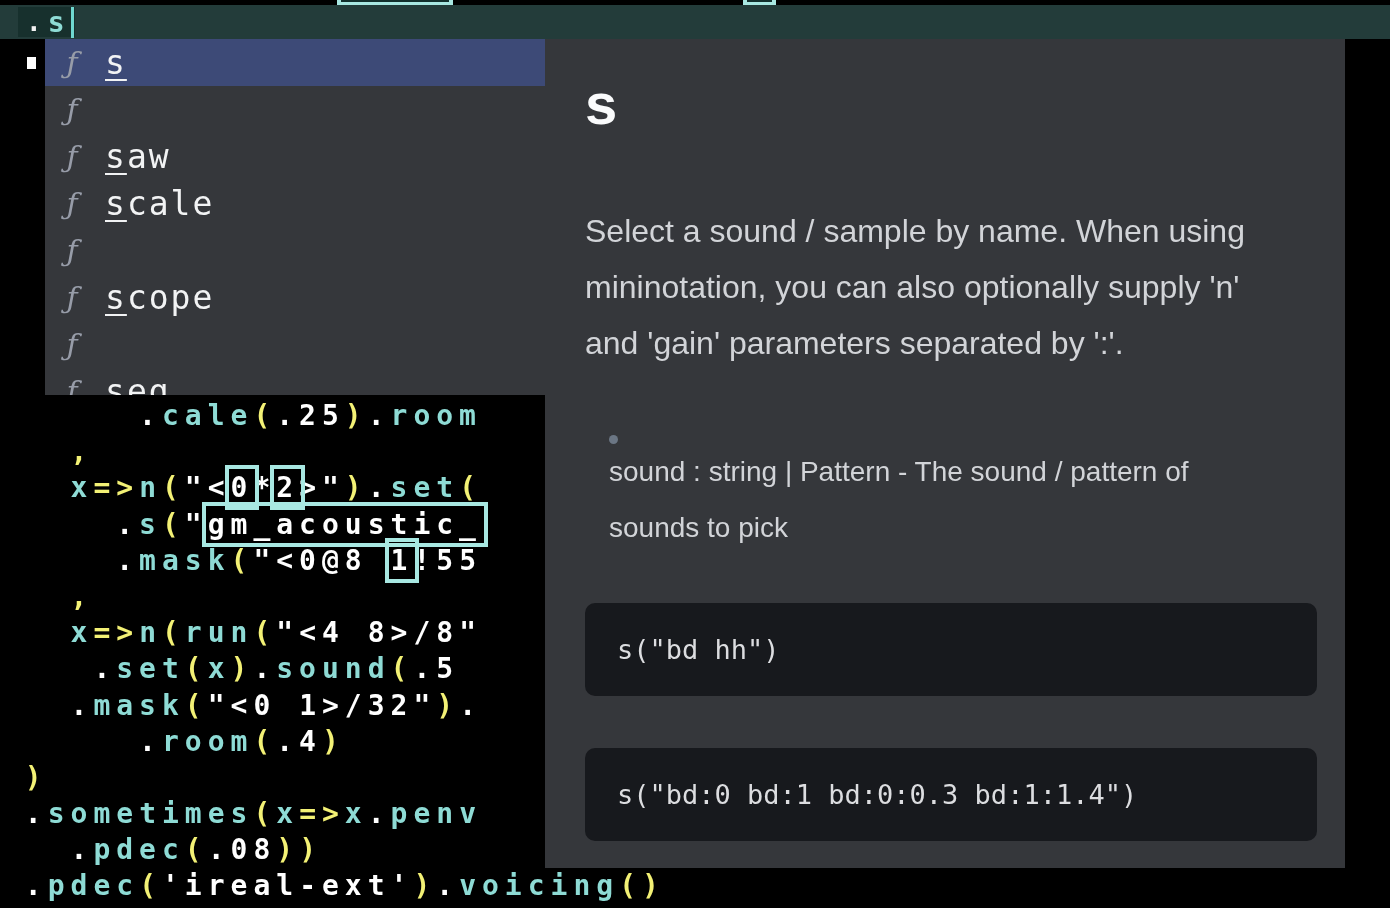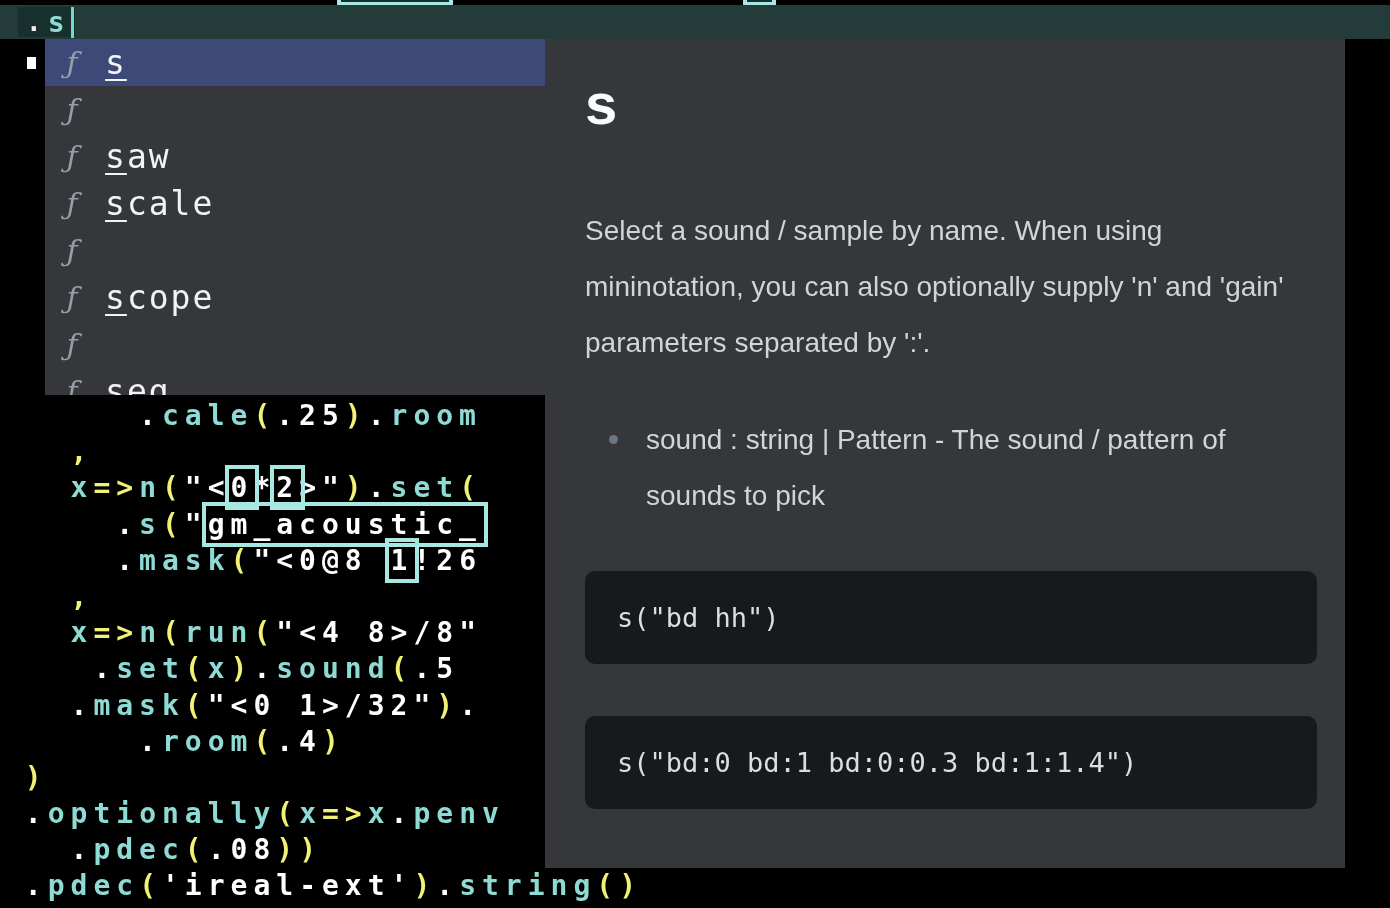--- a/index.html
+++ b/index.html
@@ -44,23 +44,23 @@
   .ac-label { color:#f2f3f4; font-family:"DejaVu Sans Mono", monospace;
               font-size:33px; letter-spacing:2px; margin-left:18px; }
   .ac-label .first { text-decoration:underline; text-underline-offset:5px;
                      text-decoration-thickness:2px; }
 
   
   .doc-panel { position:absolute; left:545px; top:39px; width:800px; height:829px;
                background:#35373b; z-index:4; padding:36px 40px 0 40px; }
   .doc-title { color:#fafbfc; font-size:58px; font-weight:bold; line-height:1;
                margin-bottom:70px; }
-  .doc-desc { color:#d2d4d8; font-size:28px; line-height:56px; width:700px;
+  .doc-desc { color:#d2d4d8; font-size:32px; line-height:56px; width:700px;
               margin-bottom:41px; }
-  .doc-bullet { display:flex; margin-left:24px; margin-bottom:47px; }
+  .doc-bullet { display:flex; margin-left:24px; margin-bottom:47px;flex-direction:column; }
   .bullet-dot { flex:0 0 9px; width:9px; height:9px; border-radius:50%;
                 background:#6b7684; margin-top:23px; margin-right:28px; }
   .bullet-text { color:#d2d4d8; font-size:28px; line-height:56px; width:660px; }
   .code-box { width:732px; height:93px; background:#17191d; border-radius:10px;
               display:flex; align-items:center; margin-bottom:52px; }
   .code-box code { color:#dcdde0; font-family:"DejaVu Sans Mono", monospace;
                    font-size:27px; padding-left:32px; white-space:pre; }
 </style>
 </head>
 <body>
@@ -70,30 +70,30 @@
   <div class="top-cut-box" style="left:337px; width:116px;"></div>
   <div class="top-cut-box" style="left:743px; width:33px;"></div>
 
   <div class="code-dot"></div>
 
   <div class="code-lines">
       <div class="code-line" style="padding-left: 137.1px;"><span class="tok-w">.</span><span class="tok-c">cale</span><span class="tok-y">(</span><span class="tok-w">.25</span><span class="tok-y">)</span><span class="tok-w">.</span><span class="tok-c">room</span></div>
       <div class="code-line" style="padding-left: 68.55px;"><span class="tok-y">,</span></div>
       <div class="code-line" style="padding-left: 68.55px;"><span class="tok-c">x</span><span class="tok-y">=&gt;</span><span class="tok-c">n</span><span class="tok-y">(</span><span class="tok-w">"&lt;</span><span class="tok-b">0</span><span class="tok-w">*</span><span class="tok-b">2</span><span class="tok-w">&gt;"</span><span class="tok-y">)</span><span class="tok-w">.</span><span class="tok-c">set</span><span class="tok-y">(</span></div>
       <div class="code-line" style="padding-left: 114.25px;"><span class="tok-w">.</span><span class="tok-c">s</span><span class="tok-y">(</span><span class="tok-w">"</span><span class="tok-b">gm_acoustic_</span></div>
-      <div class="code-line" style="padding-left: 114.25px;"><span class="tok-w">.</span><span class="tok-c">mask</span><span class="tok-y">(</span><span class="tok-w">"&lt;0@8 </span><span class="tok-b">1</span><span class="tok-w">!26</span></div>
+      <div class="code-line" style="padding-left: 114.25px;"><span class="tok-w">.</span><span class="tok-c">mask</span><span class="tok-y">(</span><span class="tok-w">"&lt;0@8 </span><span class="tok-b">1</span><span class="tok-w">!55</span></div>
       <div class="code-line" style="padding-left: 68.55px;"><span class="tok-y">,</span></div>
       <div class="code-line" style="padding-left: 68.55px;"><span class="tok-c">x</span><span class="tok-y">=&gt;</span><span class="tok-c">n</span><span class="tok-y">(</span><span class="tok-c">run</span><span class="tok-y">(</span><span class="tok-w">"&lt;4 8&gt;/8"</span></div>
       <div class="code-line" style="padding-left: 91.4px;"><span class="tok-w">.</span><span class="tok-c">set</span><span class="tok-y">(</span><span class="tok-c">x</span><span class="tok-y">)</span><span class="tok-w">.</span><span class="tok-c">sound</span><span class="tok-y">(</span><span class="tok-w">.5</span></div>
       <div class="code-line" style="padding-left: 68.55px;"><span class="tok-w">.</span><span class="tok-c">mask</span><span class="tok-y">(</span><span class="tok-w">"&lt;0 1&gt;/32"</span><span class="tok-y">)</span><span class="tok-w">.</span></div>
       <div class="code-line" style="padding-left: 137.1px;"><span class="tok-w">.</span><span class="tok-c">room</span><span class="tok-y">(</span><span class="tok-w">.4</span><span class="tok-y">)</span></div>
       <div class="code-line" style="padding-left: 22.85px;"><span class="tok-y">)</span></div>
-      <div class="code-line" style="padding-left: 22.85px;"><span class="tok-w">.</span><span class="tok-c">optionally</span><span class="tok-y">(</span><span class="tok-c">x</span><span class="tok-y">=&gt;</span><span class="tok-c">x</span><span class="tok-w">.</span><span class="tok-c">penv</span></div>
+      <div class="code-line" style="padding-left: 22.85px;"><span class="tok-w">.</span><span class="tok-c">sometimes</span><span class="tok-y">(</span><span class="tok-c">x</span><span class="tok-y">=&gt;</span><span class="tok-c">x</span><span class="tok-w">.</span><span class="tok-c">penv</span></div>
       <div class="code-line" style="padding-left: 68.55px;"><span class="tok-w">.</span><span class="tok-c">pdec</span><span class="tok-y">(</span><span class="tok-w">.08</span><span class="tok-y">))</span></div>
-      <div class="code-line" style="padding-left: 22.85px;"><span class="tok-w">.</span><span class="tok-c">pdec</span><span class="tok-y">(</span><span class="tok-w">'ireal-ext'</span><span class="tok-y">)</span><span class="tok-w">.</span><span class="tok-c">string</span><span class="tok-y">()</span></div>
+      <div class="code-line" style="padding-left: 22.85px;"><span class="tok-w">.</span><span class="tok-c">pdec</span><span class="tok-y">(</span><span class="tok-w">'ireal-ext'</span><span class="tok-y">)</span><span class="tok-w">.</span><span class="tok-c">voicing</span><span class="tok-y">()</span></div>
     </div>
 </div>
 
 <div class="cursor-bar">
   <div class="cursor-token">
     <span class="dot">.</span>
     <span class="typed">s</span>
   </div>
   <div class="caret"></div>
 </div>

